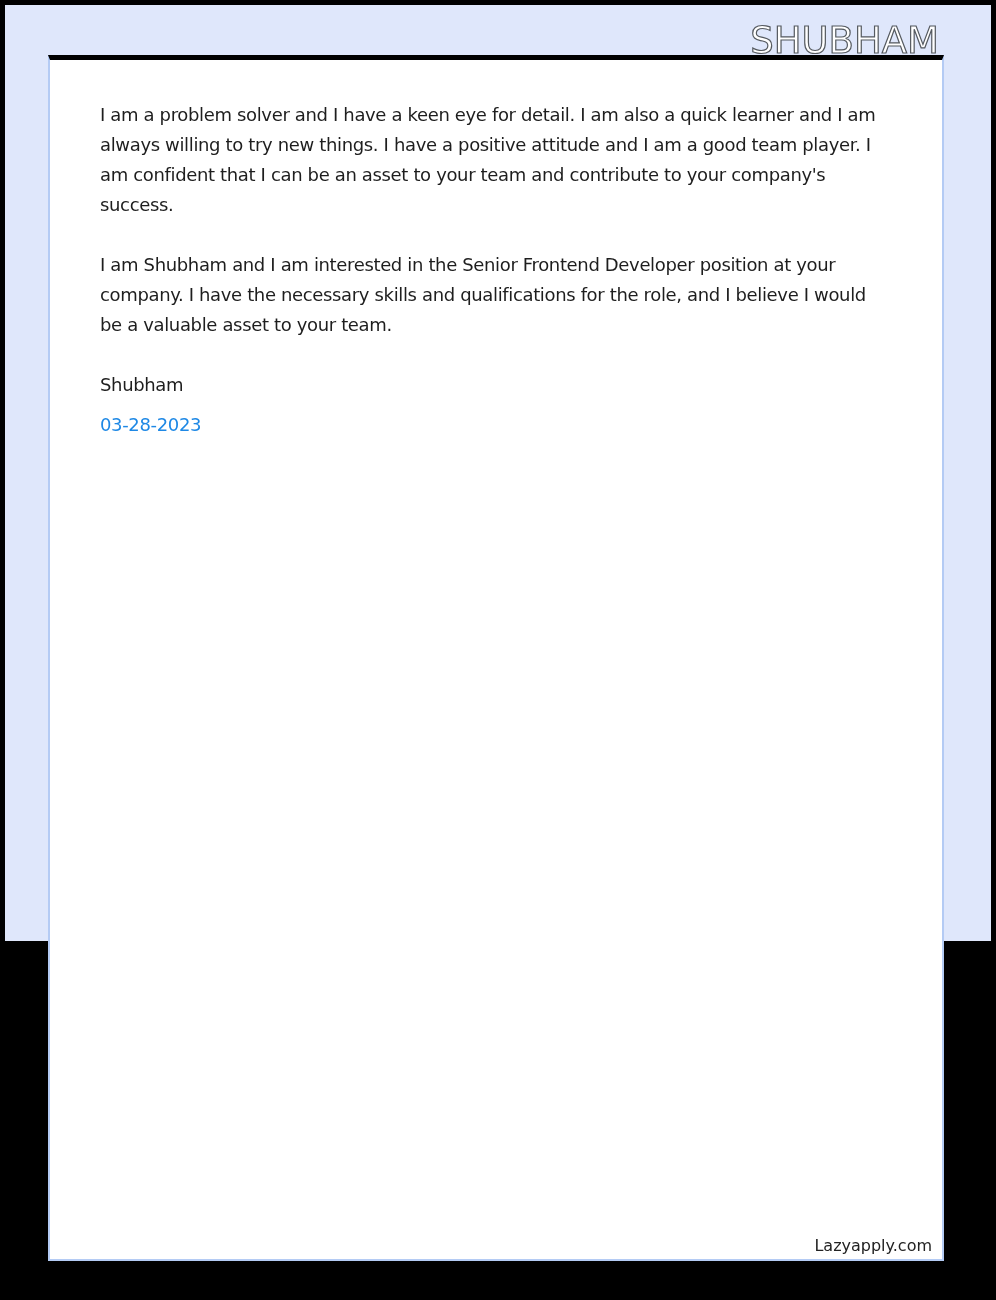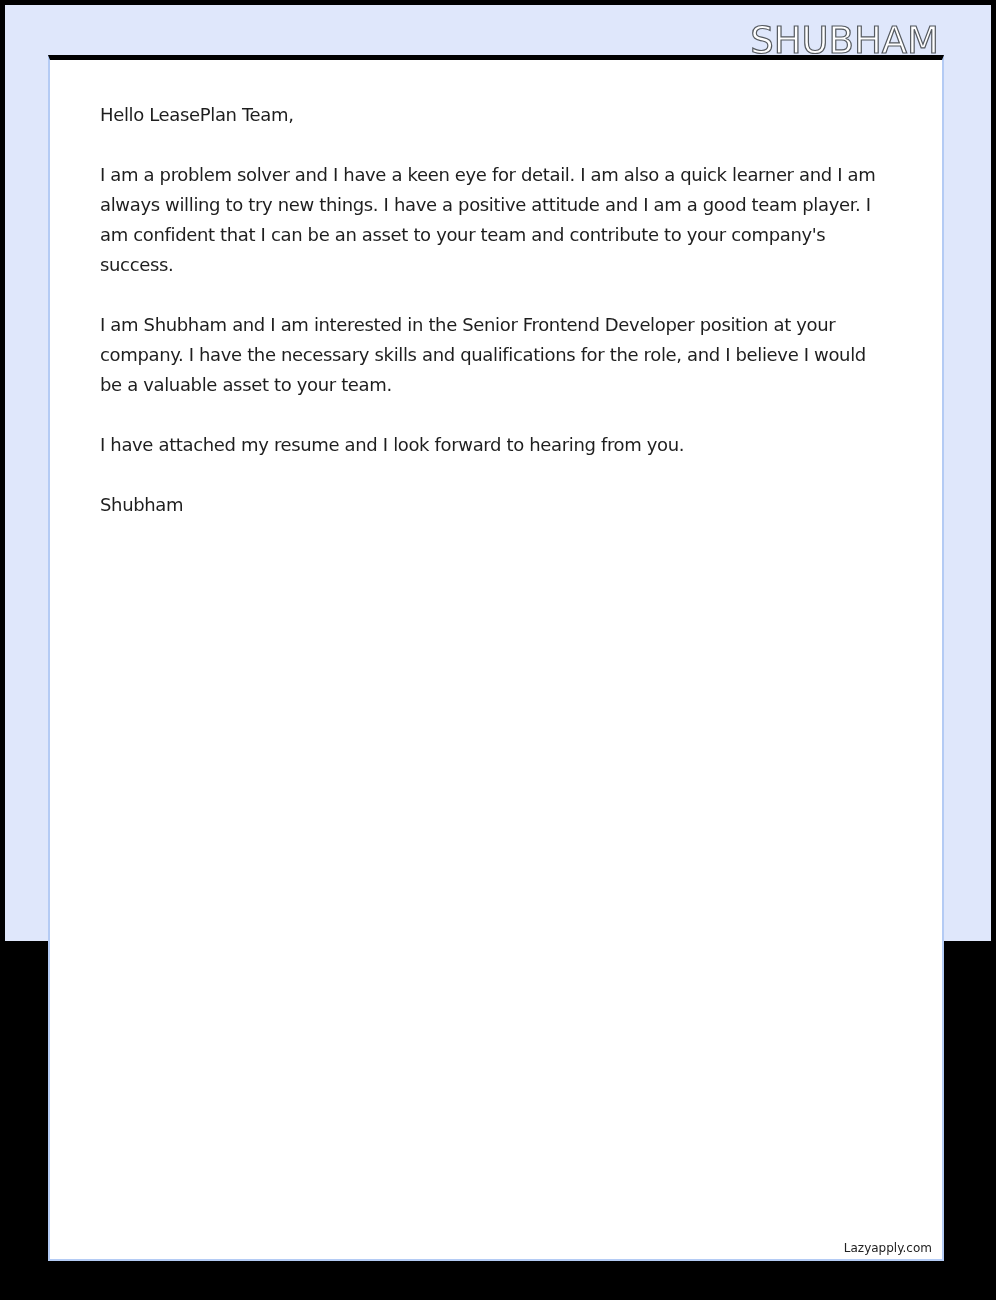--- a/index.html
+++ b/index.html
@@ -47,34 +47,33 @@
       color: #1e1e1e;
       font-family: "DejaVu Sans", sans-serif;
       letter-spacing: -0.35px;
     }
     .letter p { margin: 0 0 30px 0; }
     .letter .signature { margin: 0 0 10px 0; }
     .letter .date { color: #1e88e5; margin: 0; }
     .footer-credit {
       position: absolute;
       right: 10px; bottom: 4px;
-      font-size: 12px;
+      font-size: 16px;
       color: #222222;
       font-family: "DejaVu Sans", sans-serif;
     }
   </style>
 </head>
 <body>
 
 <div class="canvas">
   <div class="brand-title">SHUBHAM</div>
 
   <div class="page">
     <div class="letter">
-      <p>Hello LeasePlan Team,</p>
       <p>I am a problem solver and I have a keen eye for detail. I am also a quick learner and I am always willing to try new things. I have a positive attitude and I am a good team player. I am confident that I can be an asset to your team and contribute to your company's success.</p>
       <p>I am Shubham and I am interested in the Senior Frontend Developer position at your company. I have the necessary skills and qualifications for the role, and I believe I would be a valuable asset to your team.</p>
-      <p>I have attached my resume and I look forward to hearing from you.</p>
       <p class="signature">Shubham</p>
+      <p class="date">03-28-2023</p>
     </div>
     <div class="footer-credit">Lazyapply.com</div>
   </div>
 </div>
 
 </body></html>

